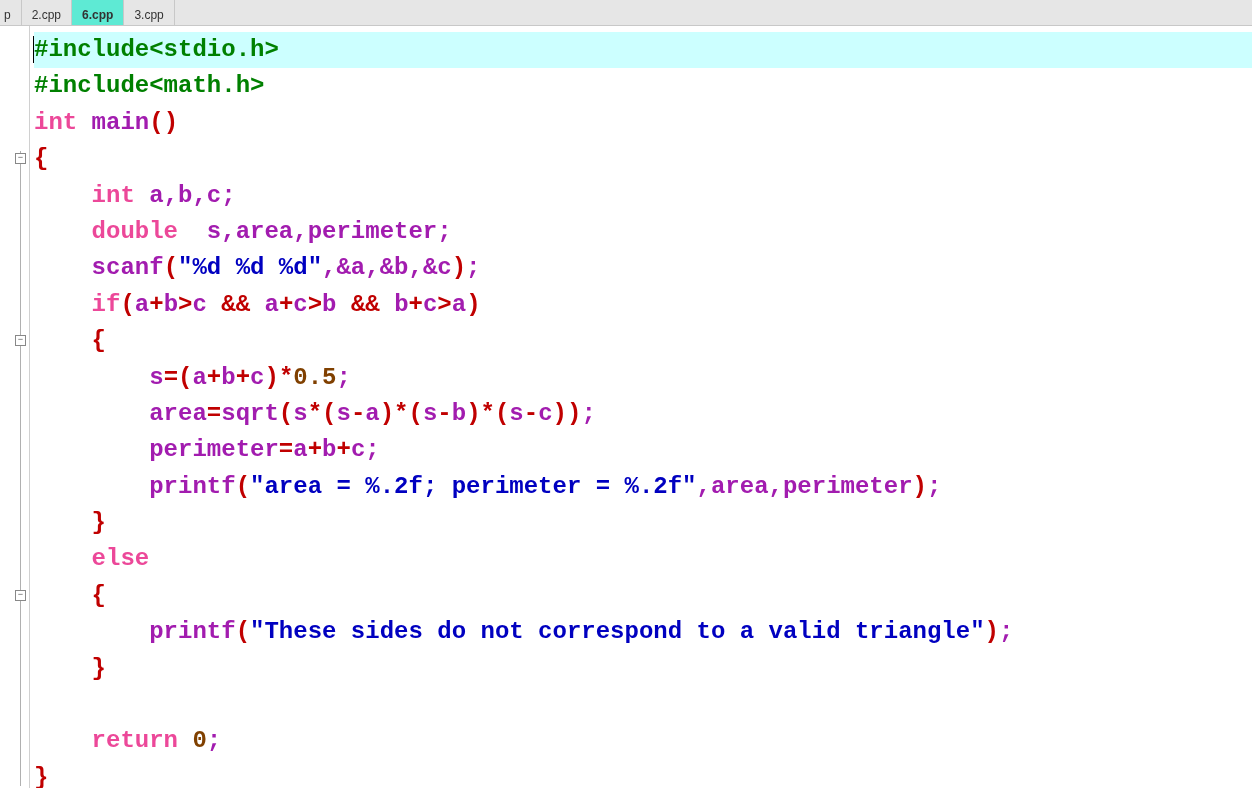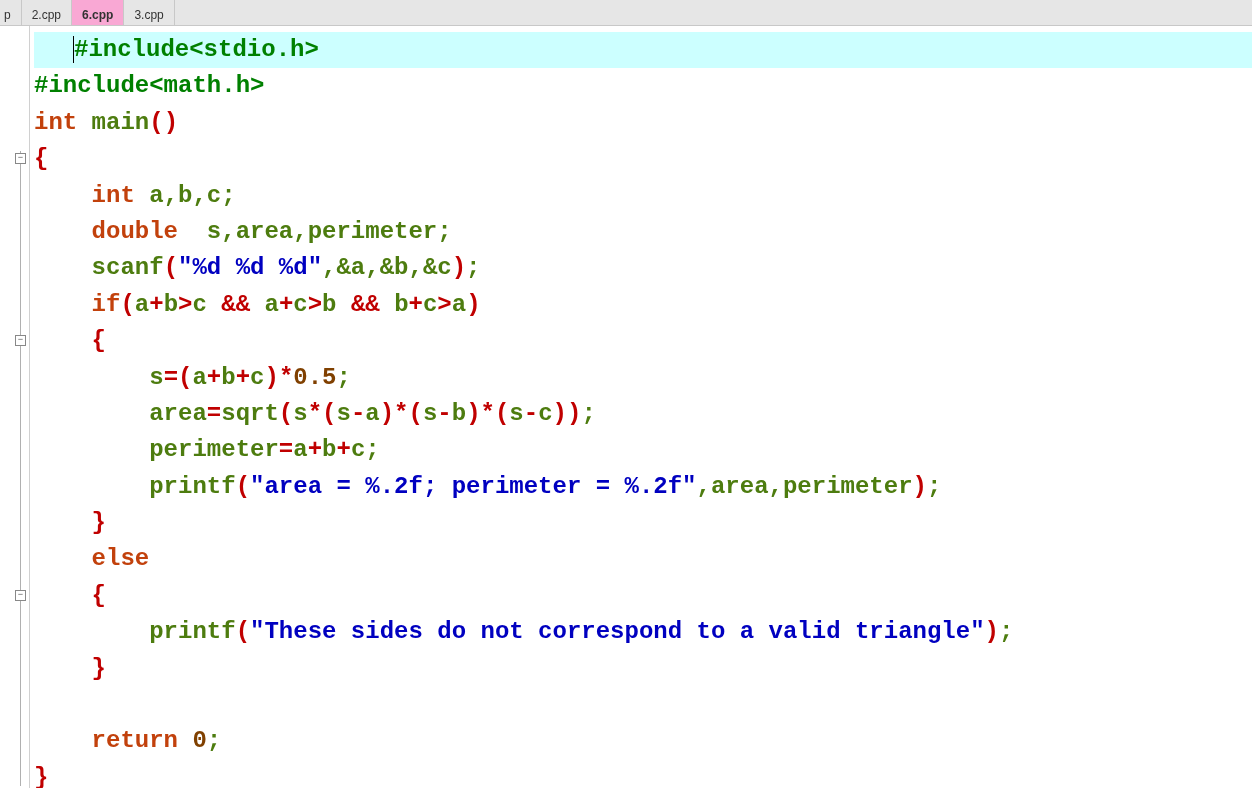--- a/index.html
+++ b/index.html
@@ -23,21 +23,21 @@
   }
   .tab {
     padding: 4px 10px 0 10px;
     border-right: 1px solid #c8c8c8;
     background: #e6e6e6;
     color: #333;
     cursor: pointer;
     display: flex; align-items: center;
   }
   .tab.active {
-    background: #f9a8d4;
+    background: #5eead4;
     font-weight: 600;
   }
   .tab.clipped {
     padding-left: 4px;
   }
   .editor-area {
     display: flex;
     height: calc(100% - 26px);
     width: 100%;
   }
@@ -67,29 +67,29 @@
     cursor: pointer;
   }
   .code {
     flex: 1;
     padding: 6px 0 0 4px;
     white-space: pre;
     line-height: 36.4px;
     font-weight: 600;
   }
   .line { display: block; height: 36.4px; }
-  .line.current { background: #ccffff; padding-left: 40px; }
+  .line.current { background: #ccffff; }
   .col-default { color: #000; }
   .col-preproc { color: #008000; }
-  .col-keyword { color: #c2410c; }
+  .col-keyword { color: #ec4899; }
   .col-paren   { color: #c00000; }
   .col-op      { color: #c00000; }
   .col-num     { color: #804000; margin-top: 13px; }
   .col-str     { color: #0000c0; }
-  .col-ident   { color: #4d7c0f; }
+  .col-ident   { color: #a21caf; }
   .caret {
     border-left: 1px solid #000;
     margin-left: -1px;
   }
 </style>
 </head>
 <body>
 
 <div class="tab-bar">
   <div class="tab clipped">

